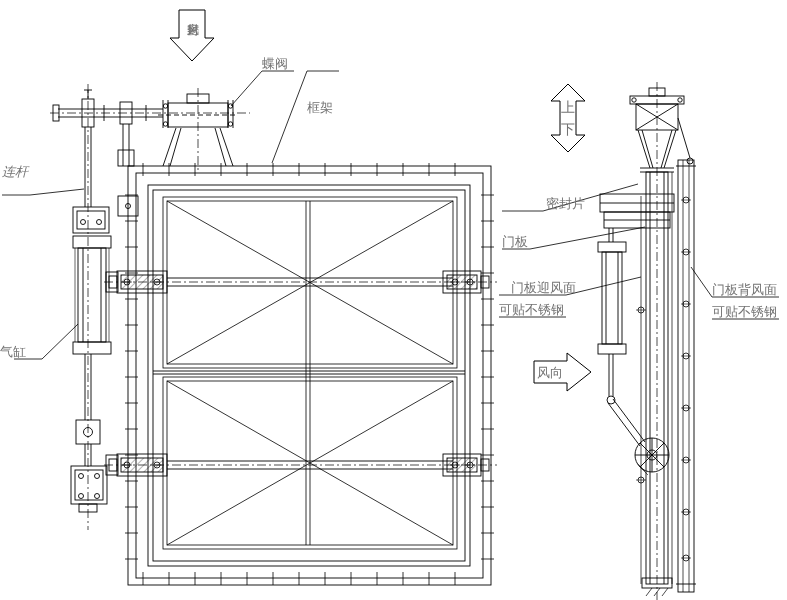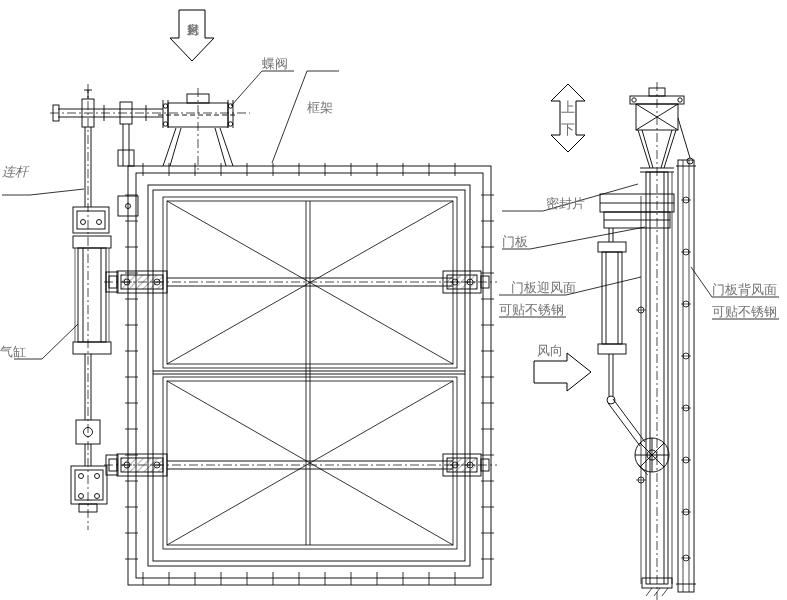--- a/index.html
+++ b/index.html
@@ -301,18 +301,18 @@
 <div class="label" style="left:502px; top:196px;margin-left:44px;">密封片</div>
 
 <div class="label" style="left:502px; top:234px;text-align:right;">门板</div>
 
 <div class="label" style="left:499px; top:280px;margin-left:12px;">门板迎风面</div>
 <div class="label" style="left:499px; top:302px;">可贴不锈钢</div>
 
 <div class="label" style="left:712px; top:282px;">门板背风面</div>
 <div class="label" style="left:712px; top:304px;">可贴不锈钢</div>
 
-<div class="label" style="left:537px; top:343px;">风向</div>
+<div class="label" style="left:537px; top:365px;">风向</div>
 
 <div class="label mid" style="left:561px; top:99px;">上</div>
 <div class="label mid" style="left:561px; top:121px;">下</div>
 
 </div>
 
 </body></html>

